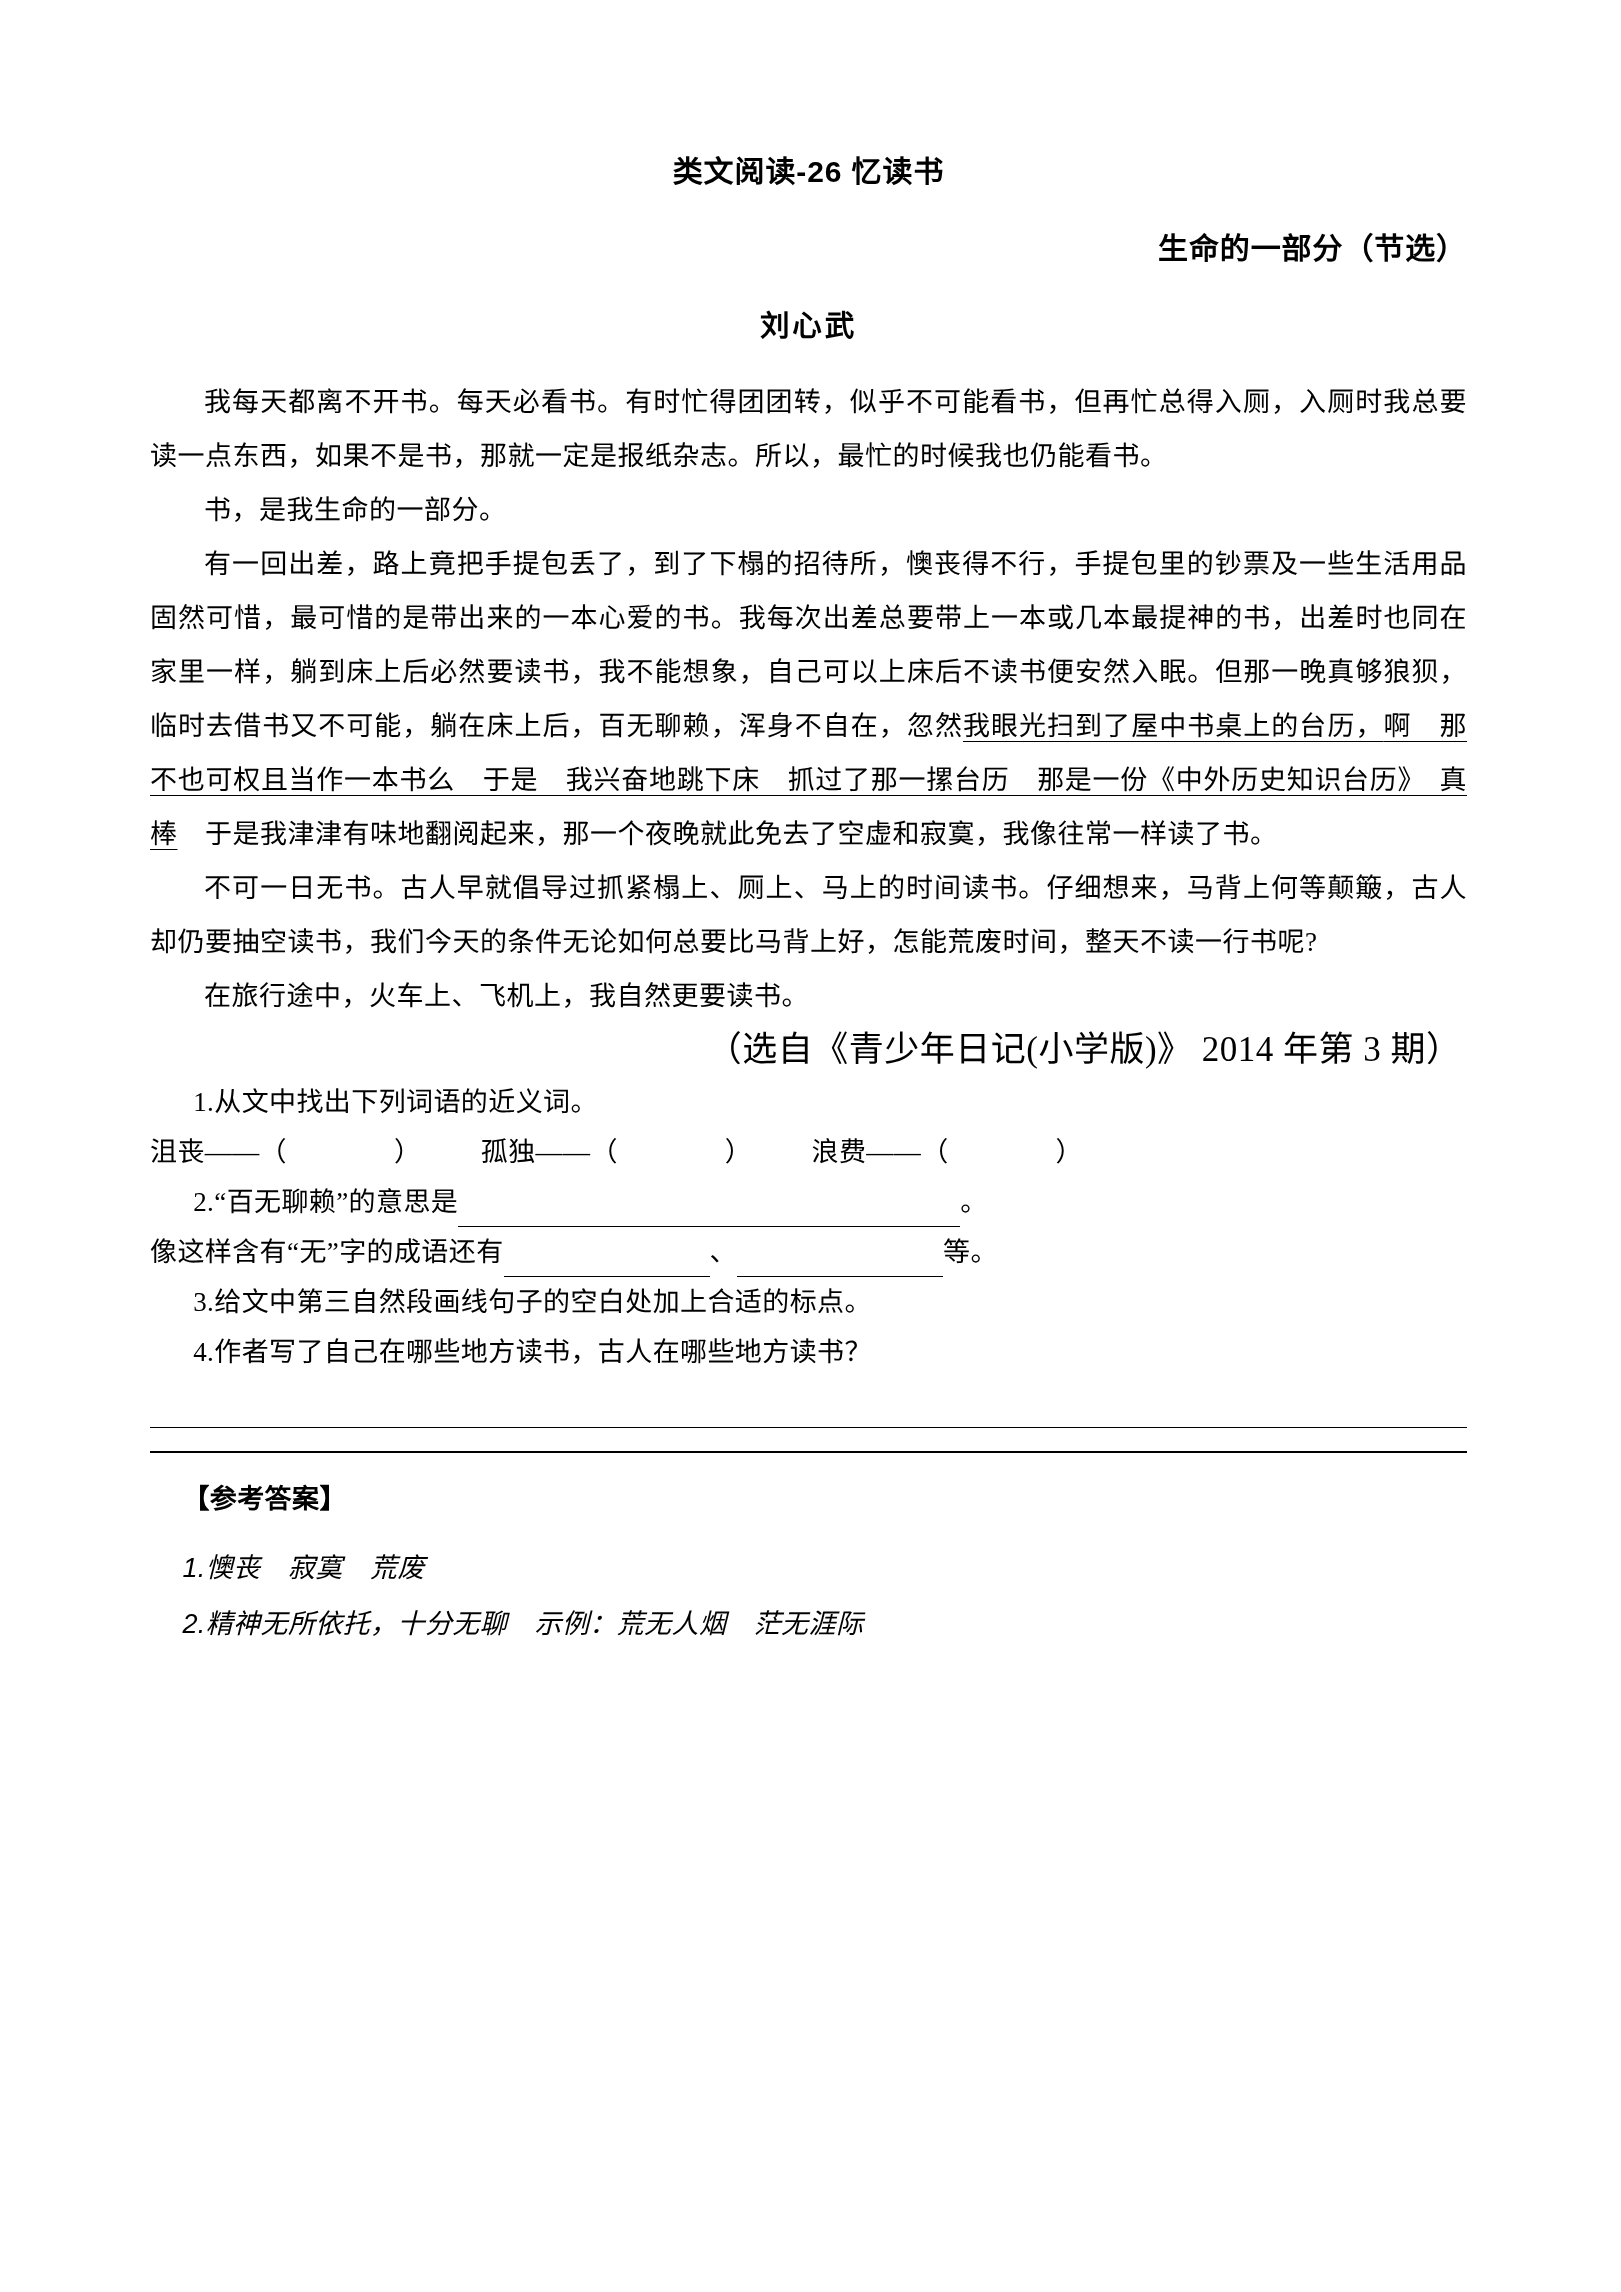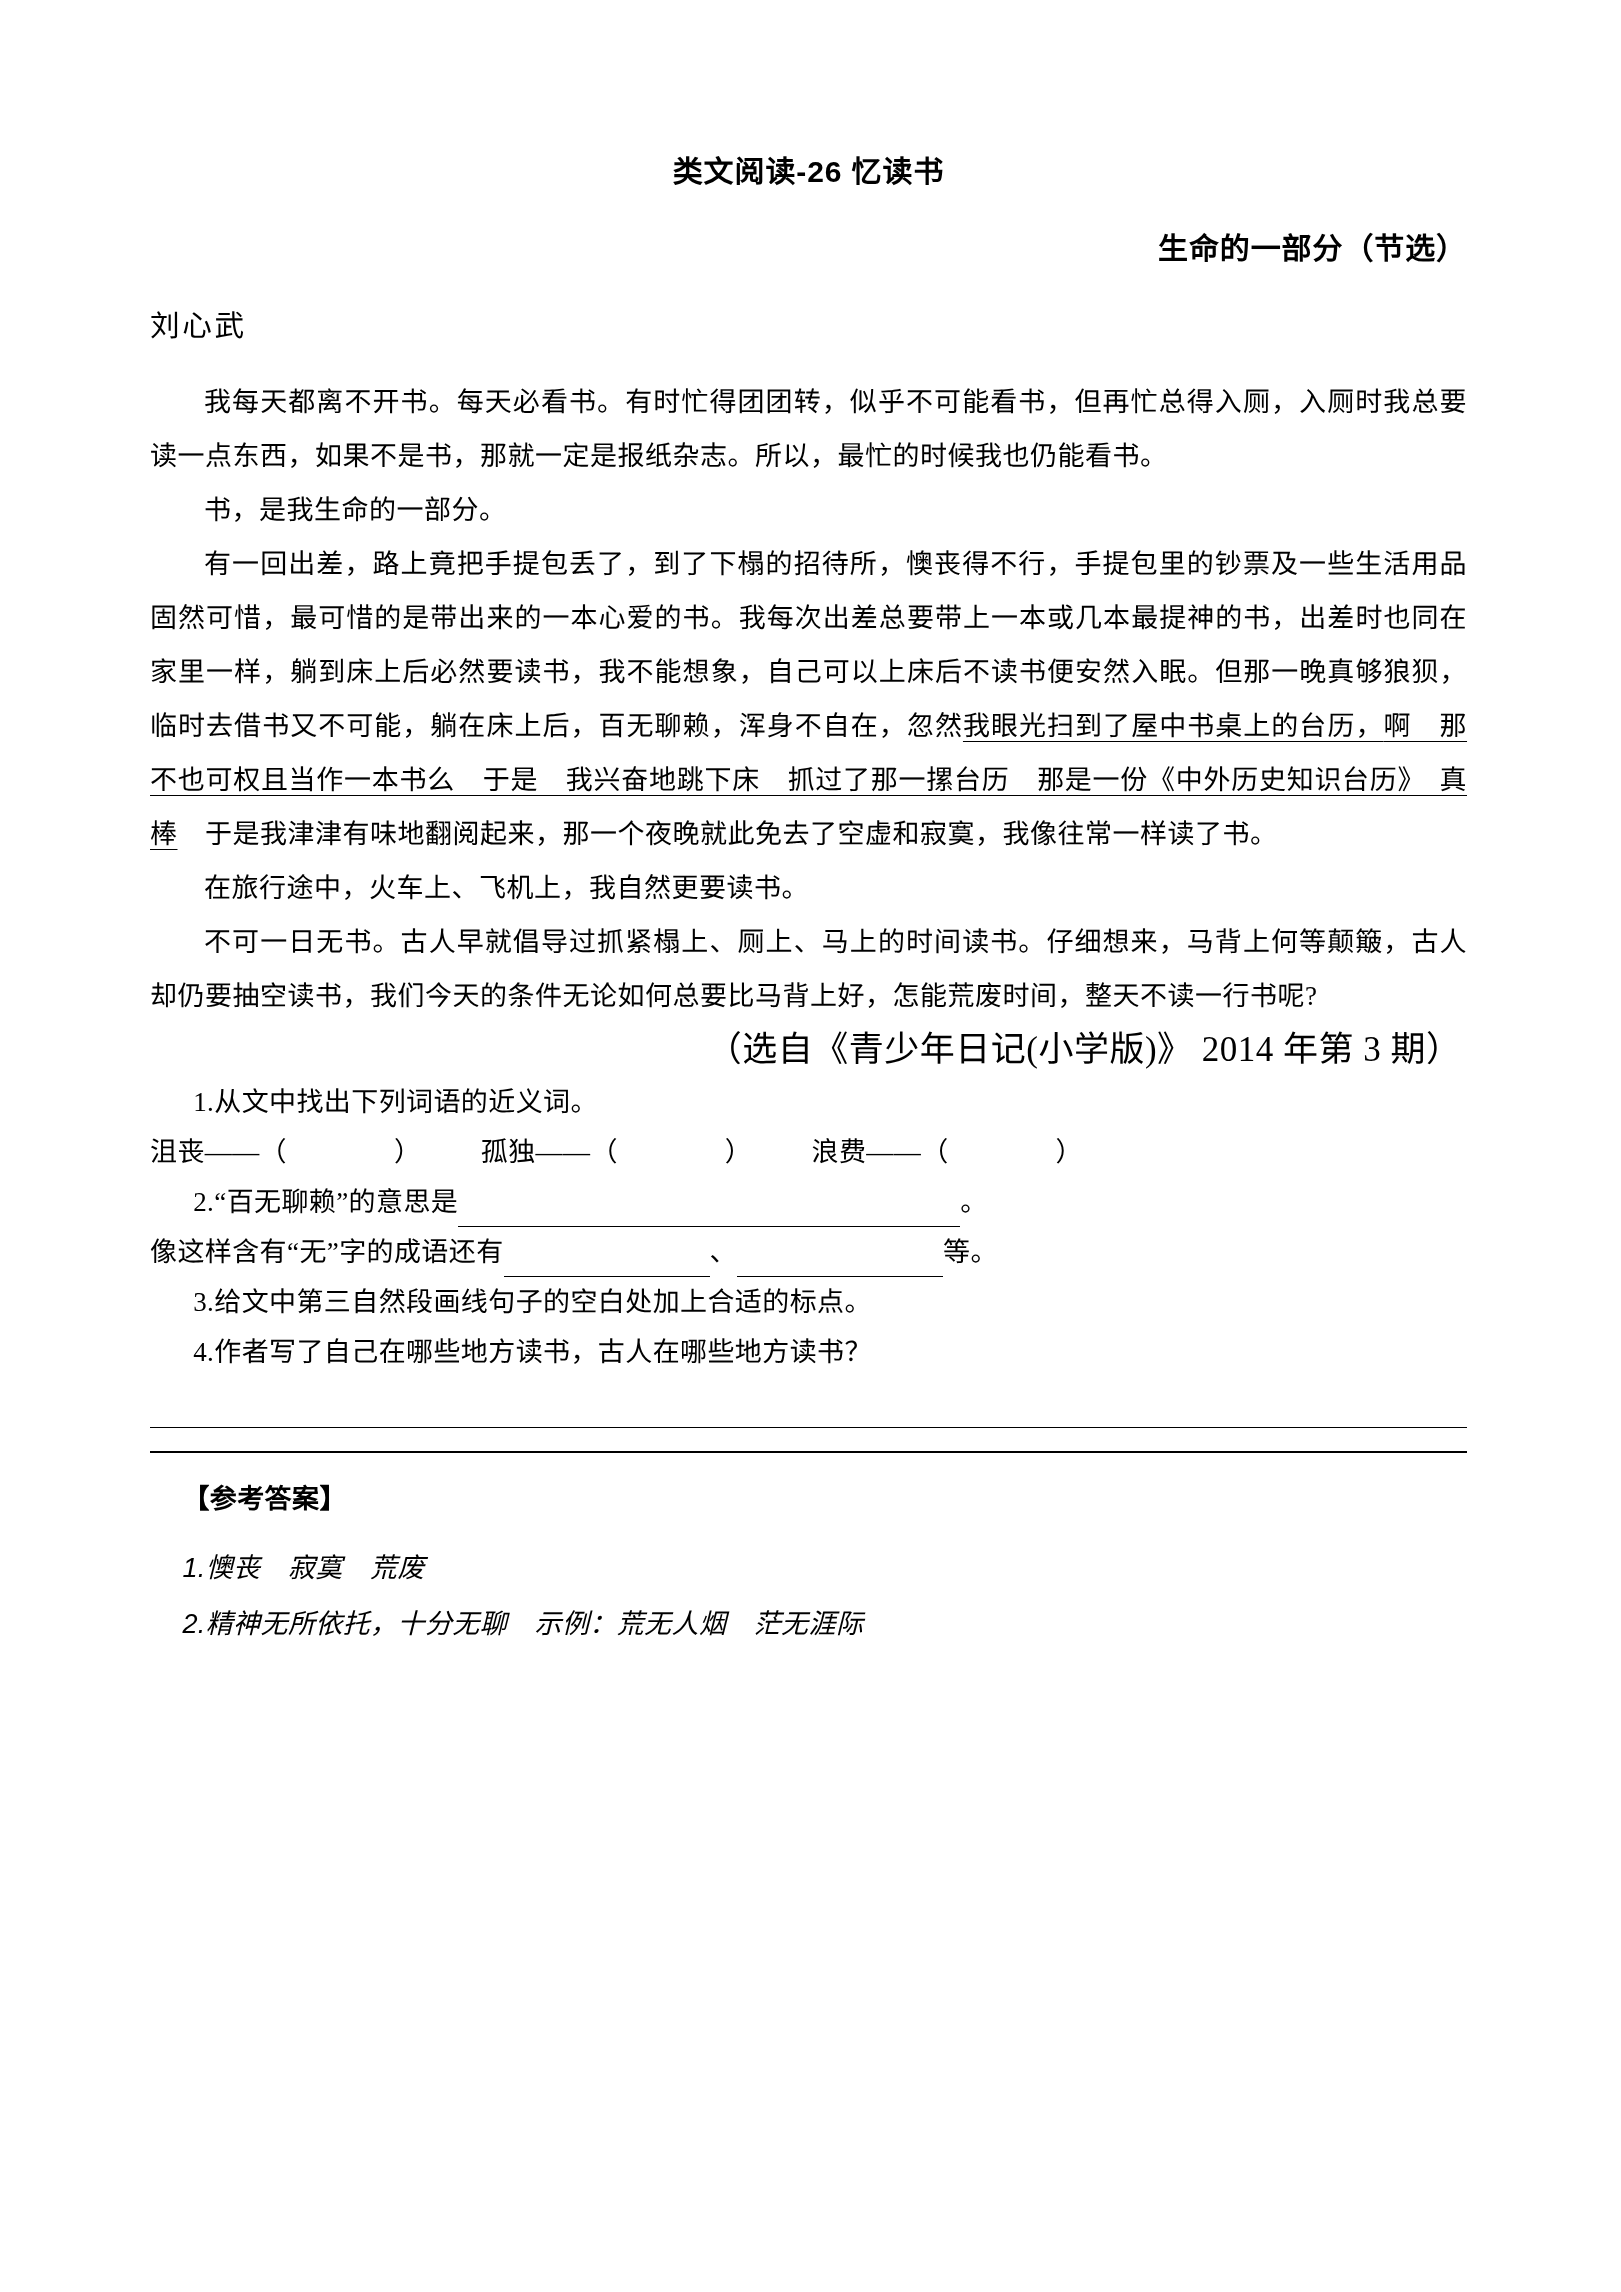--- a/index.html
+++ b/index.html
@@ -44,24 +44,24 @@
   .doc-subtitle {
     text-align: right;
     font-family: "Liberation Sans", "DejaVu Sans", sans-serif;
     font-size: 30px;
     font-weight: 700;
     letter-spacing: 0.9px;
     margin: 0 0 39px 0;
     line-height: 1.3;
   }
   .doc-author {
-    text-align: left;
+    text-align: center;
     font-family: "Liberation Serif", "DejaVu Serif", serif;
     font-size: 29.6px;
-    font-weight: 400;
+    font-weight: 700;
     letter-spacing: 2.7px;
     margin: 0 0 30px 0;
     line-height: 1.3;
   }
 
   
   .body-text {
     font-family: "Liberation Serif", "DejaVu Serif", serif;
     font-size: 27px;
     line-height: 54px;
@@ -153,22 +153,22 @@
     <h1 class="doc-title">类文阅读-26 忆读书</h1>
     <h2 class="doc-subtitle">生命的一部分（节选）</h2>
     <div class="doc-author">刘心武</div>
 
     <div class="body-text">
       <p>我每天都离不开书。每天必看书。有时忙得团团转，似乎不可能看书，但再忙总得入厕，入厕时我总要读一点东西，如果不是书，那就一定是报纸杂志。所以，最忙的时候我也仍能看书。</p>
       <p>书，是我生命的一部分。</p>
 
       <p><span>有一回出差，路上竟把手提包丢了，到了下榻的招待所，懊丧得不行，手提包里的钞票及一些生活用品固然可惜，最可惜的是带出来的一本心爱的书。我每次出差总要带上一本或几本最提神的书，出差时也同在家里一样，躺到床上后必然要读书，我不能想象，自己可以上床后不读书便安然入眠。但那一晚真够狼狈，临时去借书又不可能，躺在床上后，百无聊赖，浑身不自在，忽然</span><span class="underlined">我眼光扫到了屋中书桌上的台历，</span><span class="underlined">啊　那不也可权且当作一本书么　于是　我兴奋地跳下床　抓过了那一摞台历　那是一份《中外历史知识台历》　真棒</span><span>　于是我津津有味地翻阅起来，那一个夜晚就此免去了空虚和寂寞，我像往常一样读了书。</span></p>
 
+      <p>不可一日无书。古人早就倡导过抓紧榻上、厕上、马上的时间读书。仔细想来，马背上何等颠簸，古人却仍要抽空读书，我们今天的条件无论如何总要比马背上好，怎能荒废时间，整天不读一行书呢?</p>
       <p>在旅行途中，火车上、飞机上，我自然更要读书。</p>
-      <p>不可一日无书。古人早就倡导过抓紧榻上、厕上、马上的时间读书。仔细想来，马背上何等颠簸，古人却仍要抽空读书，我们今天的条件无论如何总要比马背上好，怎能荒废时间，整天不读一行书呢?</p>
     </div>
 
     <div class="source-line">（选自《青少年日记(小学版)》 2014 年第 3 期）</div>
 
     <div class="questions">
 
       <p class="q"><span>1.</span><span>从文中找出下列词语的近义词。</span></p>
 
       <p class="q noindent">
         <span>沮丧——（</span><span class="u-paren"></span><span>）</span><span class="sp"></span><span class="sp"></span><span>孤独——（</span><span class="u-paren"></span><span>）</span><span class="sp"></span><span class="sp"></span><span>浪费——（</span><span class="u-paren"></span><span>）</span>

